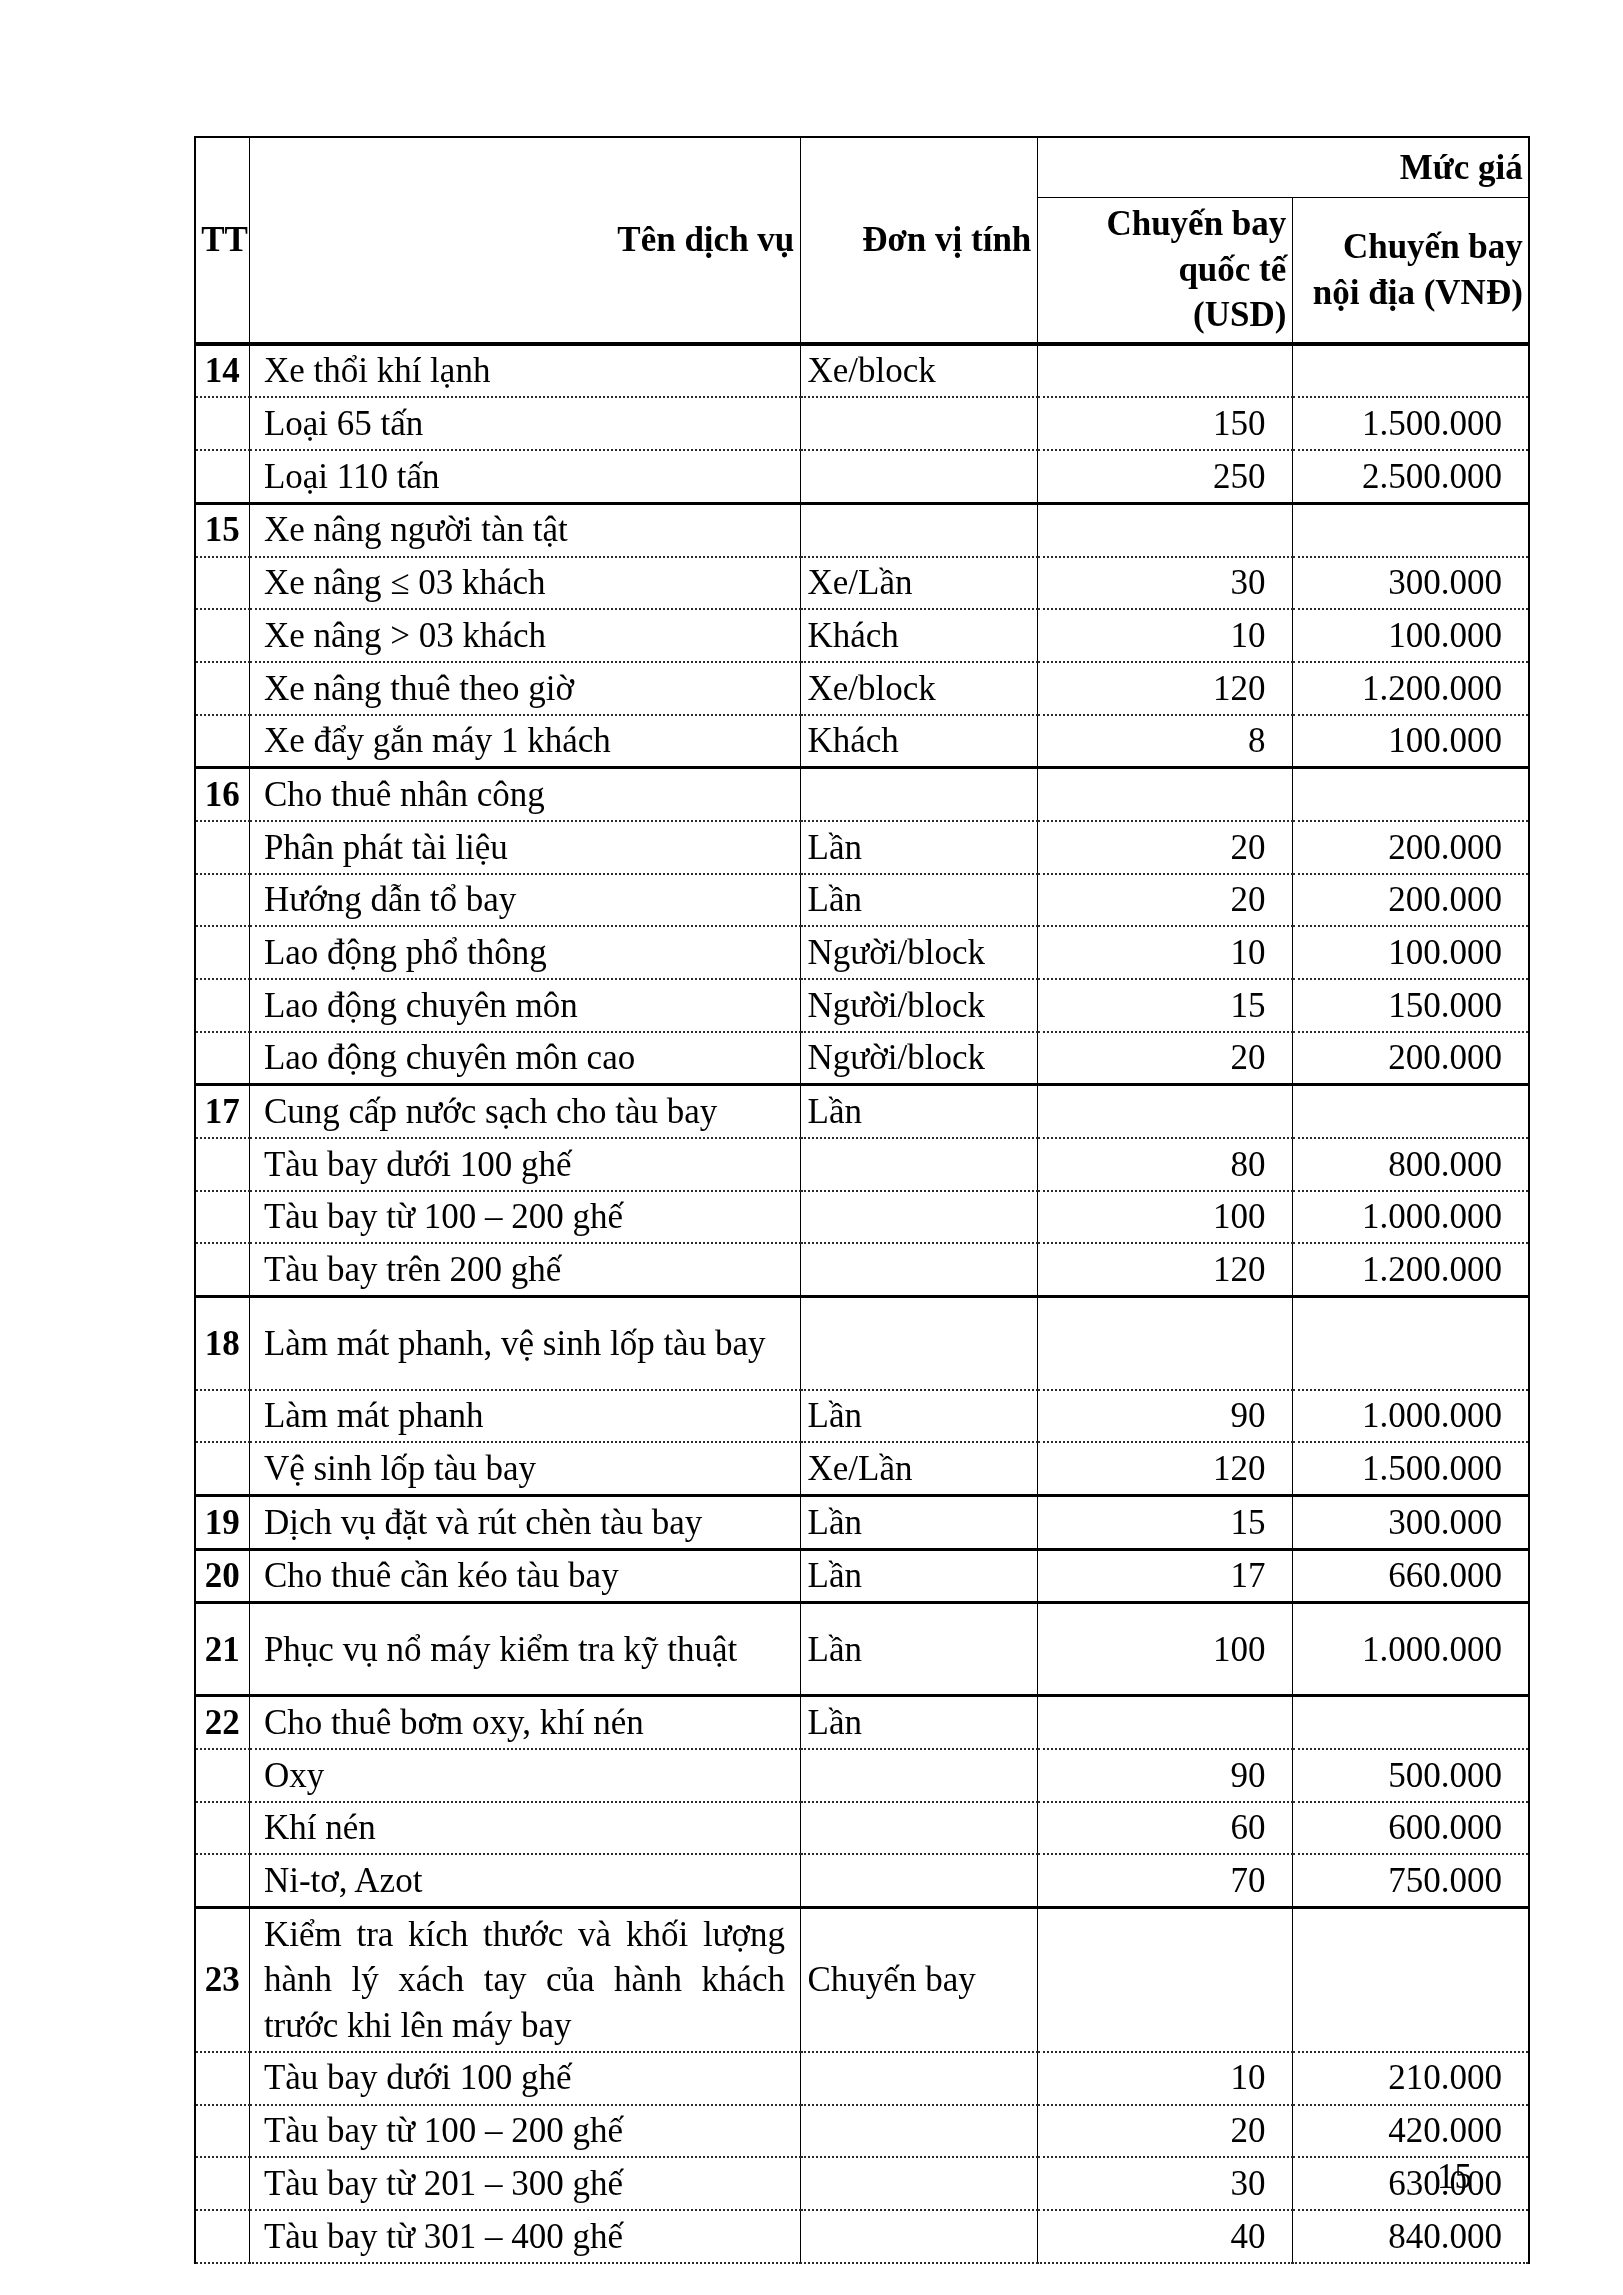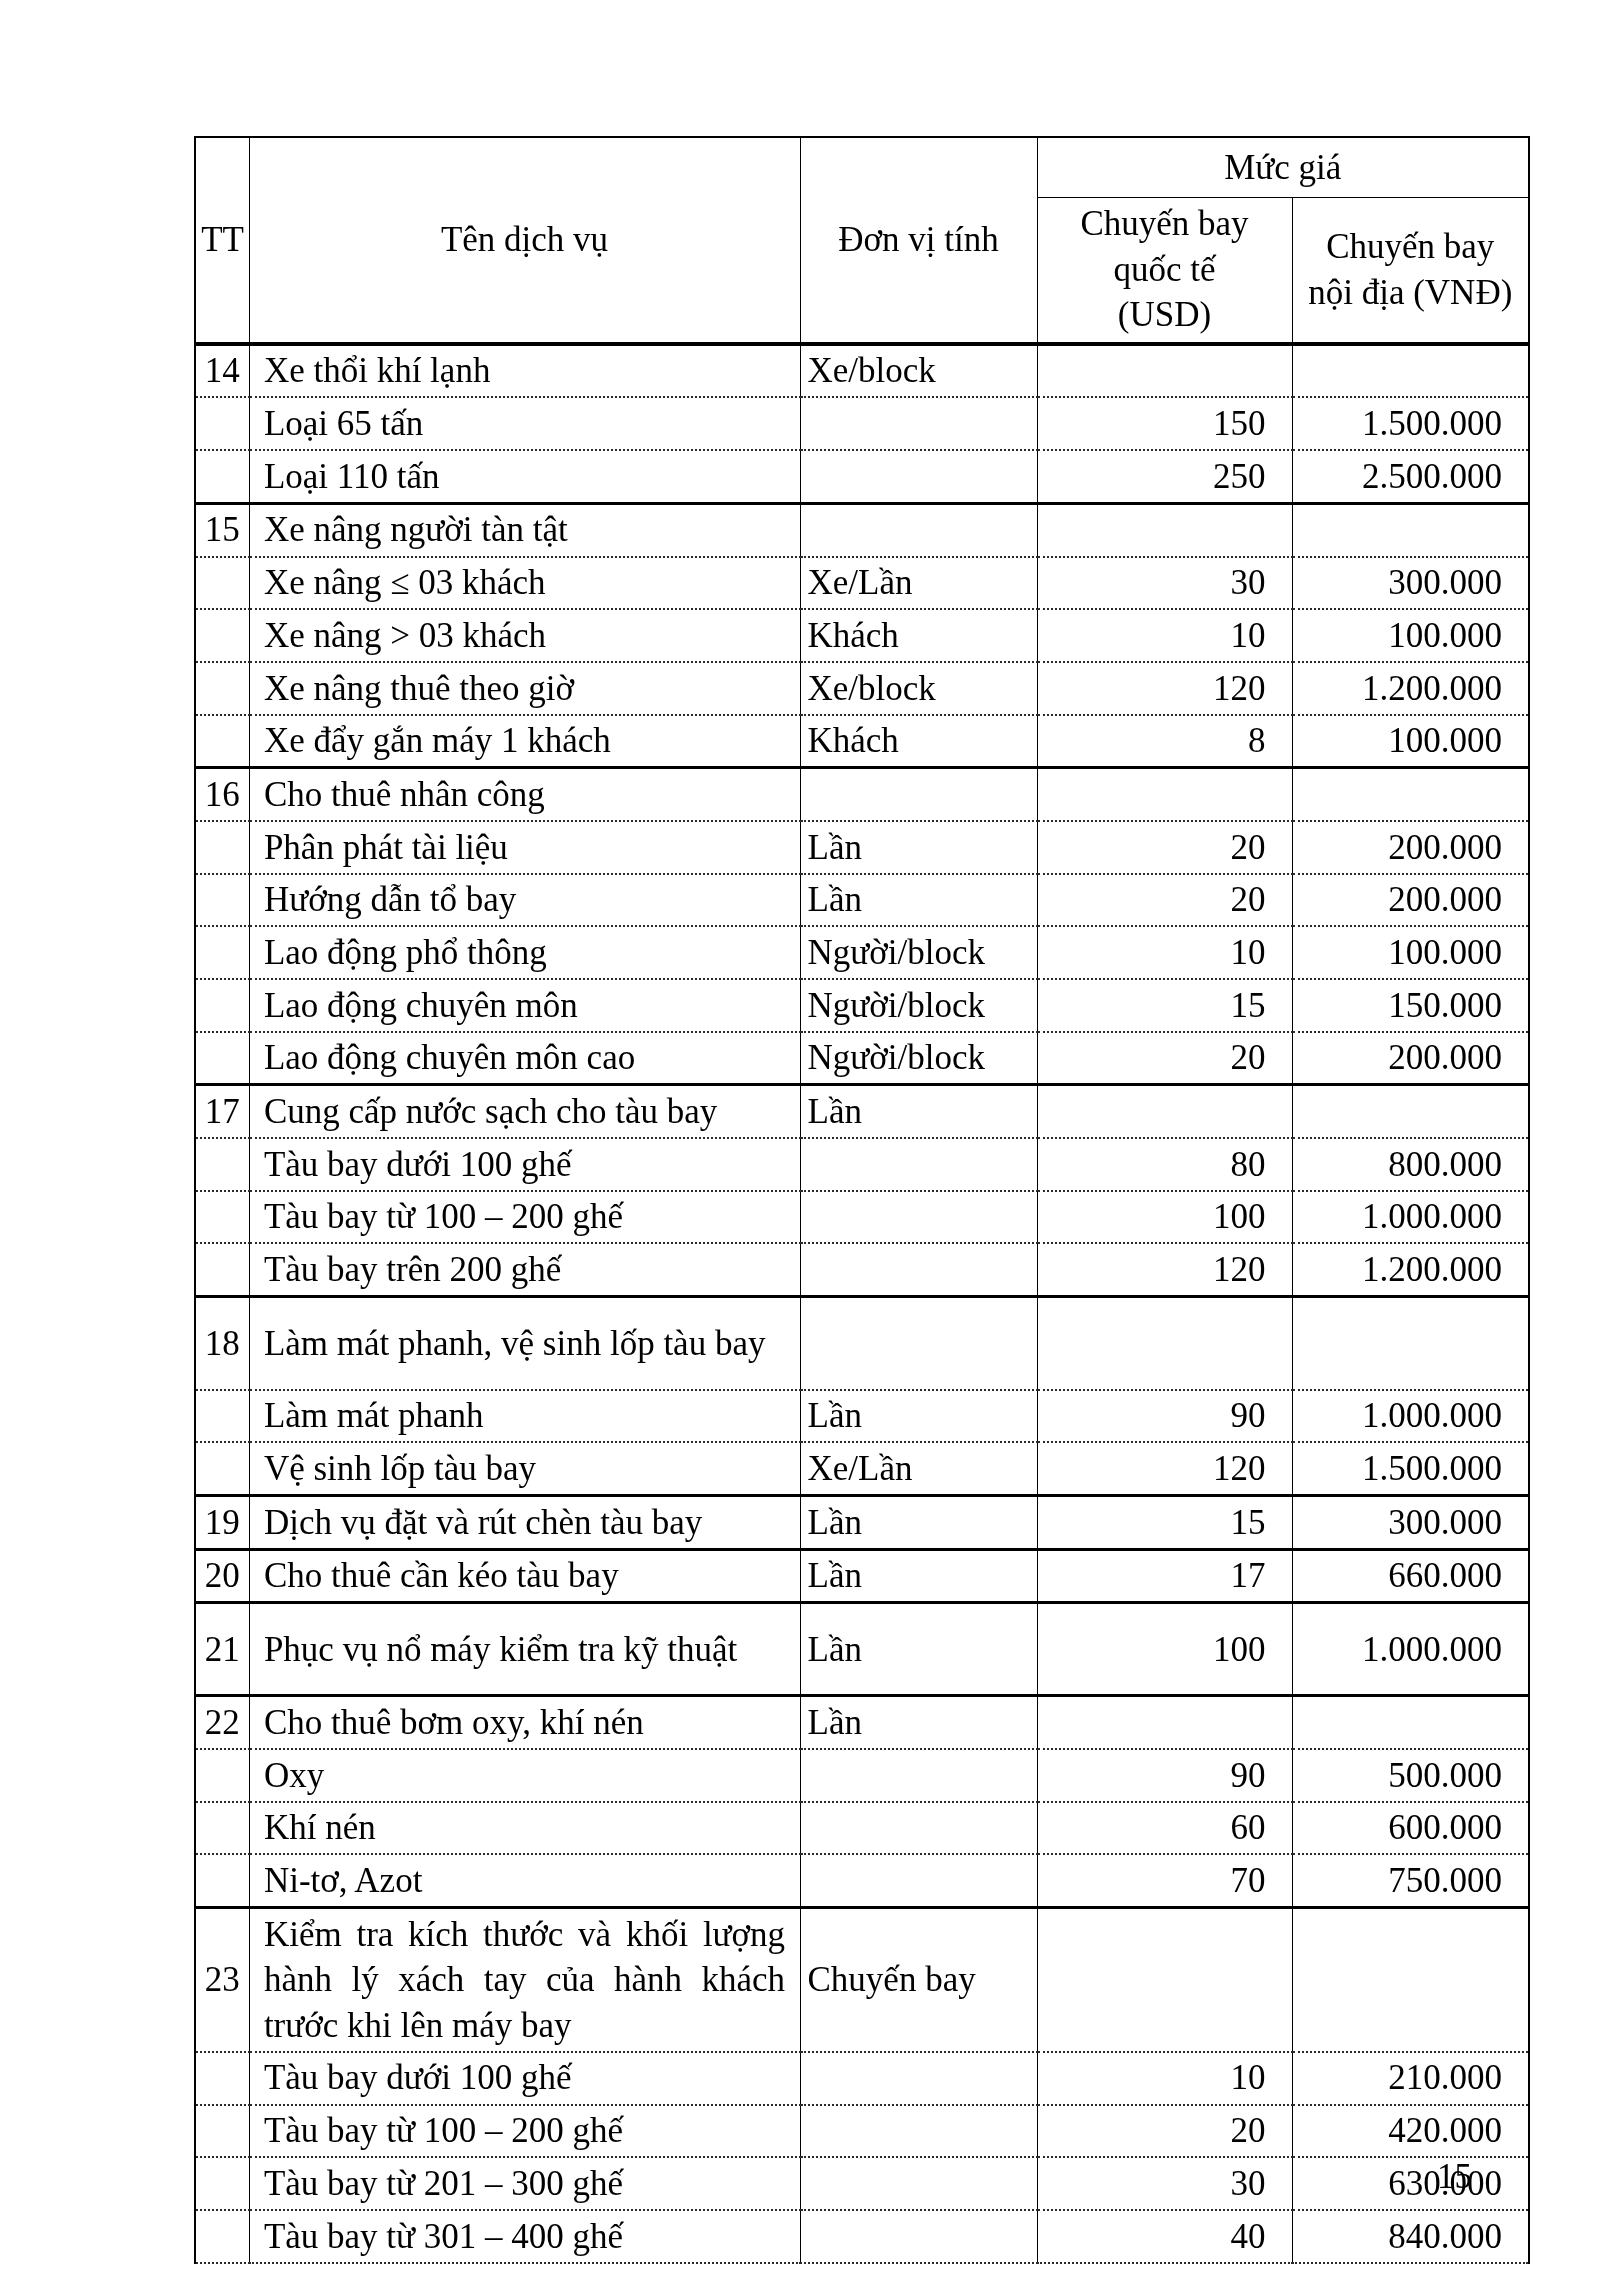--- a/index.html
+++ b/index.html
@@ -24,36 +24,36 @@
 
   th,td{
     border-left:1.3px solid #000;border-right:1.3px solid #000;
     border-top:none;border-bottom:none;
     vertical-align:middle;
     font-weight:normal;
     overflow:hidden;
   }
   thead th{
     border:1.3px solid #000;
-    text-align:center;font-weight:normal;
+    text-align:right;font-weight:bold;
     padding:3.9px 5.2px;
   }
   thead tr.hr1{height:60px}
   thead tr.hr2{height:134px}
   thead th.bot-heavy{border-bottom:4.6px solid #000}
   thead th.pre{white-space:pre-line}
 
   tbody tr.h1{height:48px}
   tbody tr.h2{height:93px}
   tbody tr.h3{height:130px}
   tbody tr.sep-dot > td{border-top:2px dotted #2a2a2a}
   tbody tr.sep-thick > td{border-top:3.3px solid #000}
   tbody tr.sep-none > td{border-top:none}
 
-  td.cell-tt{text-align:center;font-weight:normal;padding:0 2.6px}
+  td.cell-tt{text-align:center;font-weight:bold;padding:0 2.6px}
   td.cell-service{text-align:left;padding:2.6px 14.4px}
   td.cell-unit{text-align:left;padding:0 7px}
   td.cell-num{text-align:right;padding:0 26px 0 3.9px}
 
   tbody tr.grp td.cell-service{font-weight:normal}
   tbody tr.h2 td.cell-service, tbody tr.h3 td.cell-service{text-align:justify}
 
   .pageno{
     position:absolute;top:2154px;left:1437px;
     font-size:35px;color:#000;

